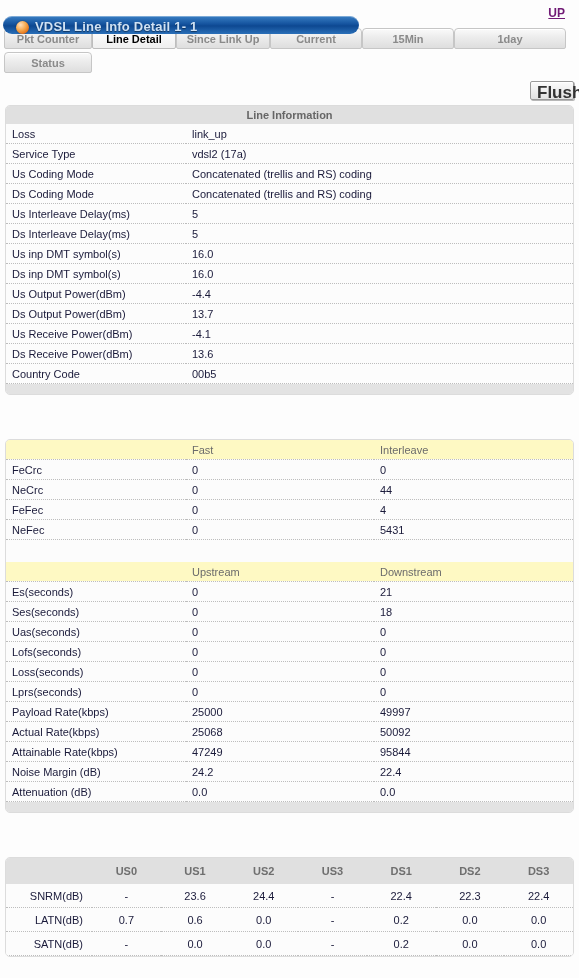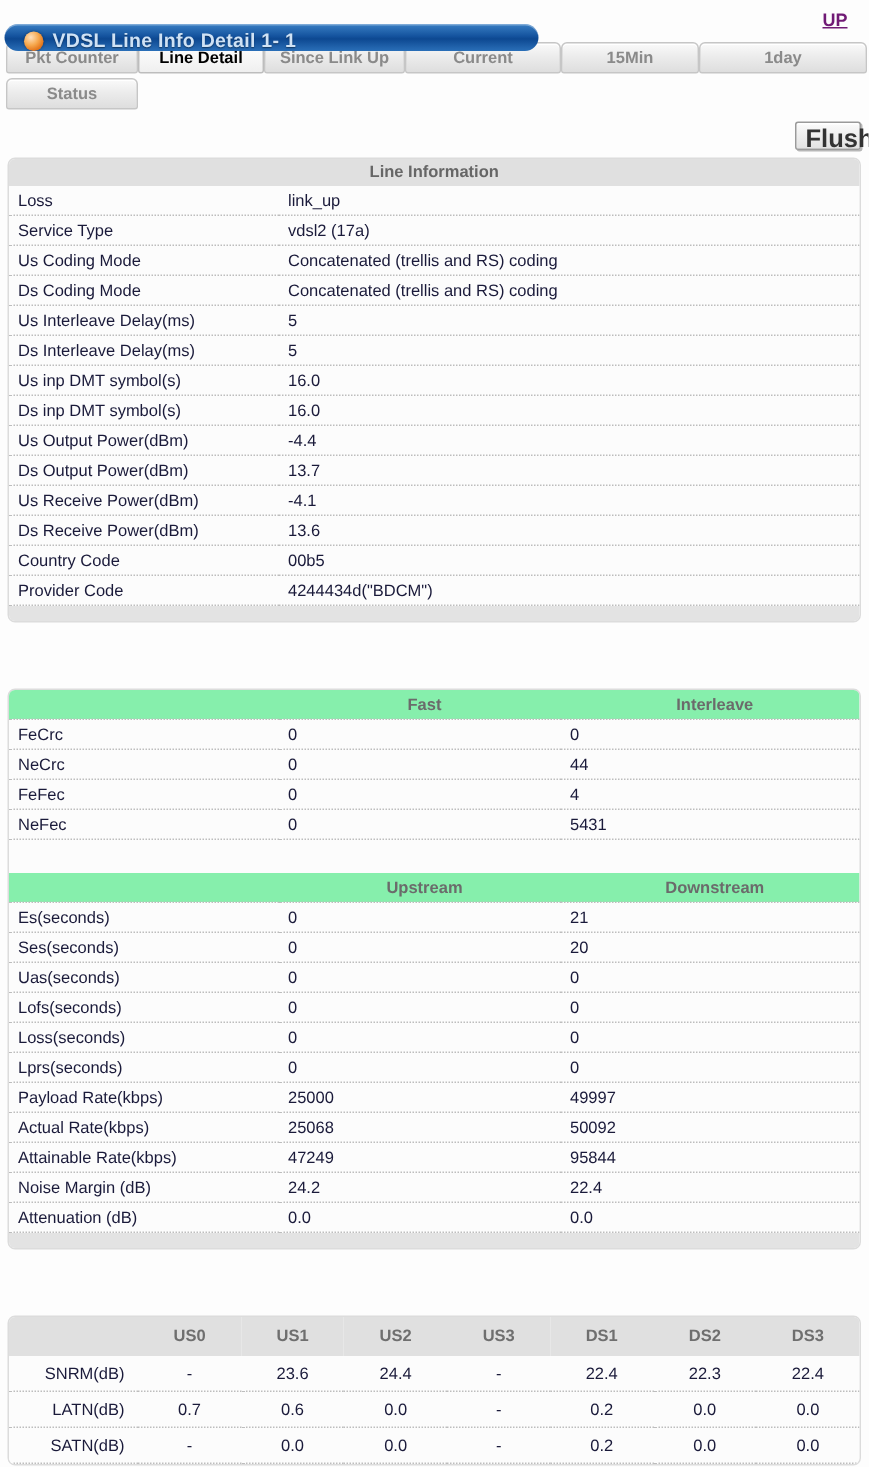--- a/index.html
+++ b/index.html
@@ -90,21 +90,21 @@
     white-space: nowrap;
   }
   .tab.active {
     color: #000;
     background: linear-gradient(to bottom, #ffffff 0%, #f7f7f7 50%, #efefef 100%);
     border-color: #bdbdbd;
   }
   .tab.w1 { width: 88px; }
   .tab.w2 { width: 84px; }
   .tab.w3 { width: 94px; }
-  .tab.w4 { width: 104px; }
+  .tab.w4 { width: 92px; }
   .tab.w5 { width: 92px; }
   .tab.w6 { width: 112px; }
   .tab.w7 { width: 88px; }
 
   
   .flushrow {
     position: relative;
     height: 26px;
     margin-top: 6px;
   }
@@ -161,24 +161,24 @@
     border-bottom: 1px dotted #bdbdbd;
     color: #1a1a3a;
     background: #fcfcfc;
     white-space: nowrap;
     overflow: hidden;
   }
   table.grid tr:last-child td { border-bottom: 1px dotted #bdbdbd; }
 
   
   table.grid th.colhdr {
-    text-align: center;
-    font-weight: bold;
+    text-align: left;
+    font-weight: normal;
     color: #6b6b6b;
-    background: #86efac;
+    background: #fef9c3;
     border-bottom: 1px dotted #bdbdbd;
   }
   th.colhdr.blank { background: #ececec; }
 
   .c-label { width: 180px; }
   .c-v1 { width: 188px; }
 
   .spacer-md { height: 44px; }
   .spacer-sm { height: 22px; }
 
@@ -299,24 +299,20 @@
         <td>-4.1</td>
       </tr>
       <tr>
         <td>Ds Receive Power(dBm)</td>
         <td>13.6</td>
       </tr>
       <tr>
         <td>Country Code</td>
         <td>00b5</td>
       </tr>
-      <tr>
-        <td>Provider Code</td>
-        <td>4244434d("BDCM")</td>
-      </tr>
     </tbody>
   </table>
   <div class="panel-foot"></div>
 </div>
 
 <div class="spacer-md"></div>
 
 <div class="panel">
   <table class="grid">
     <colgroup>
@@ -370,21 +366,21 @@
     </thead>
     <tbody>
       <tr>
         <td>Es(seconds)</td>
         <td>0</td>
         <td>21</td>
       </tr>
       <tr>
         <td>Ses(seconds)</td>
         <td>0</td>
-        <td>20</td>
+        <td>18</td>
       </tr>
       <tr>
         <td>Uas(seconds)</td>
         <td>0</td>
         <td>0</td>
       </tr>
       <tr>
         <td>Lofs(seconds)</td>
         <td>0</td>
         <td>0</td>

